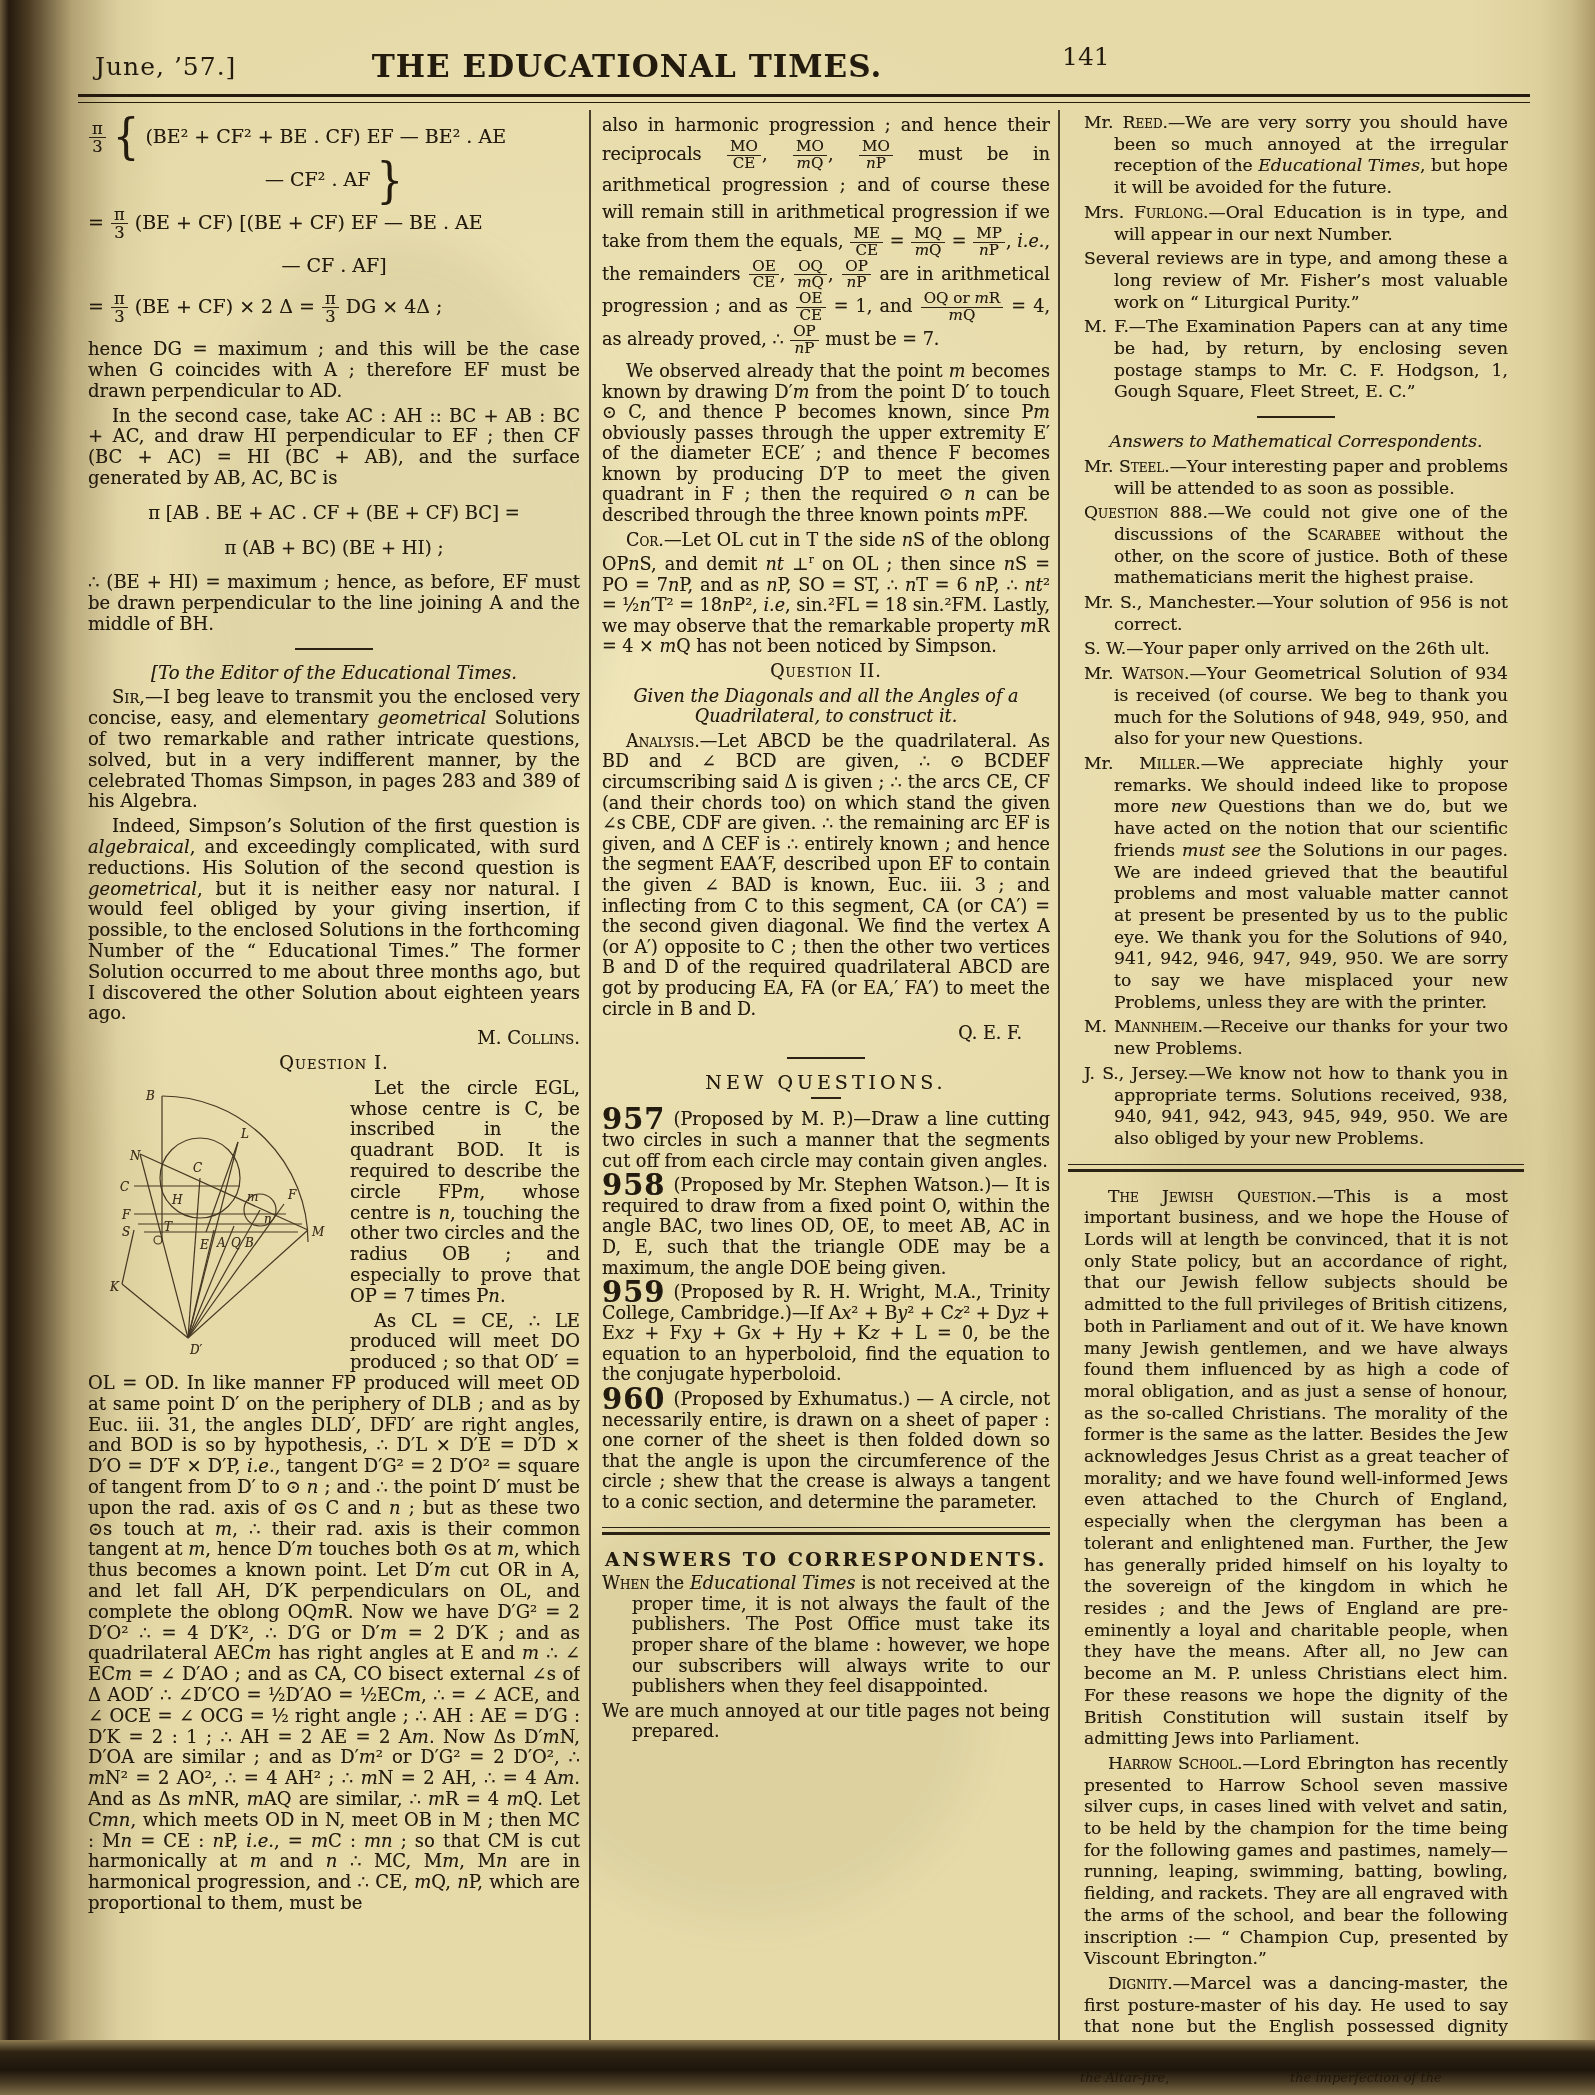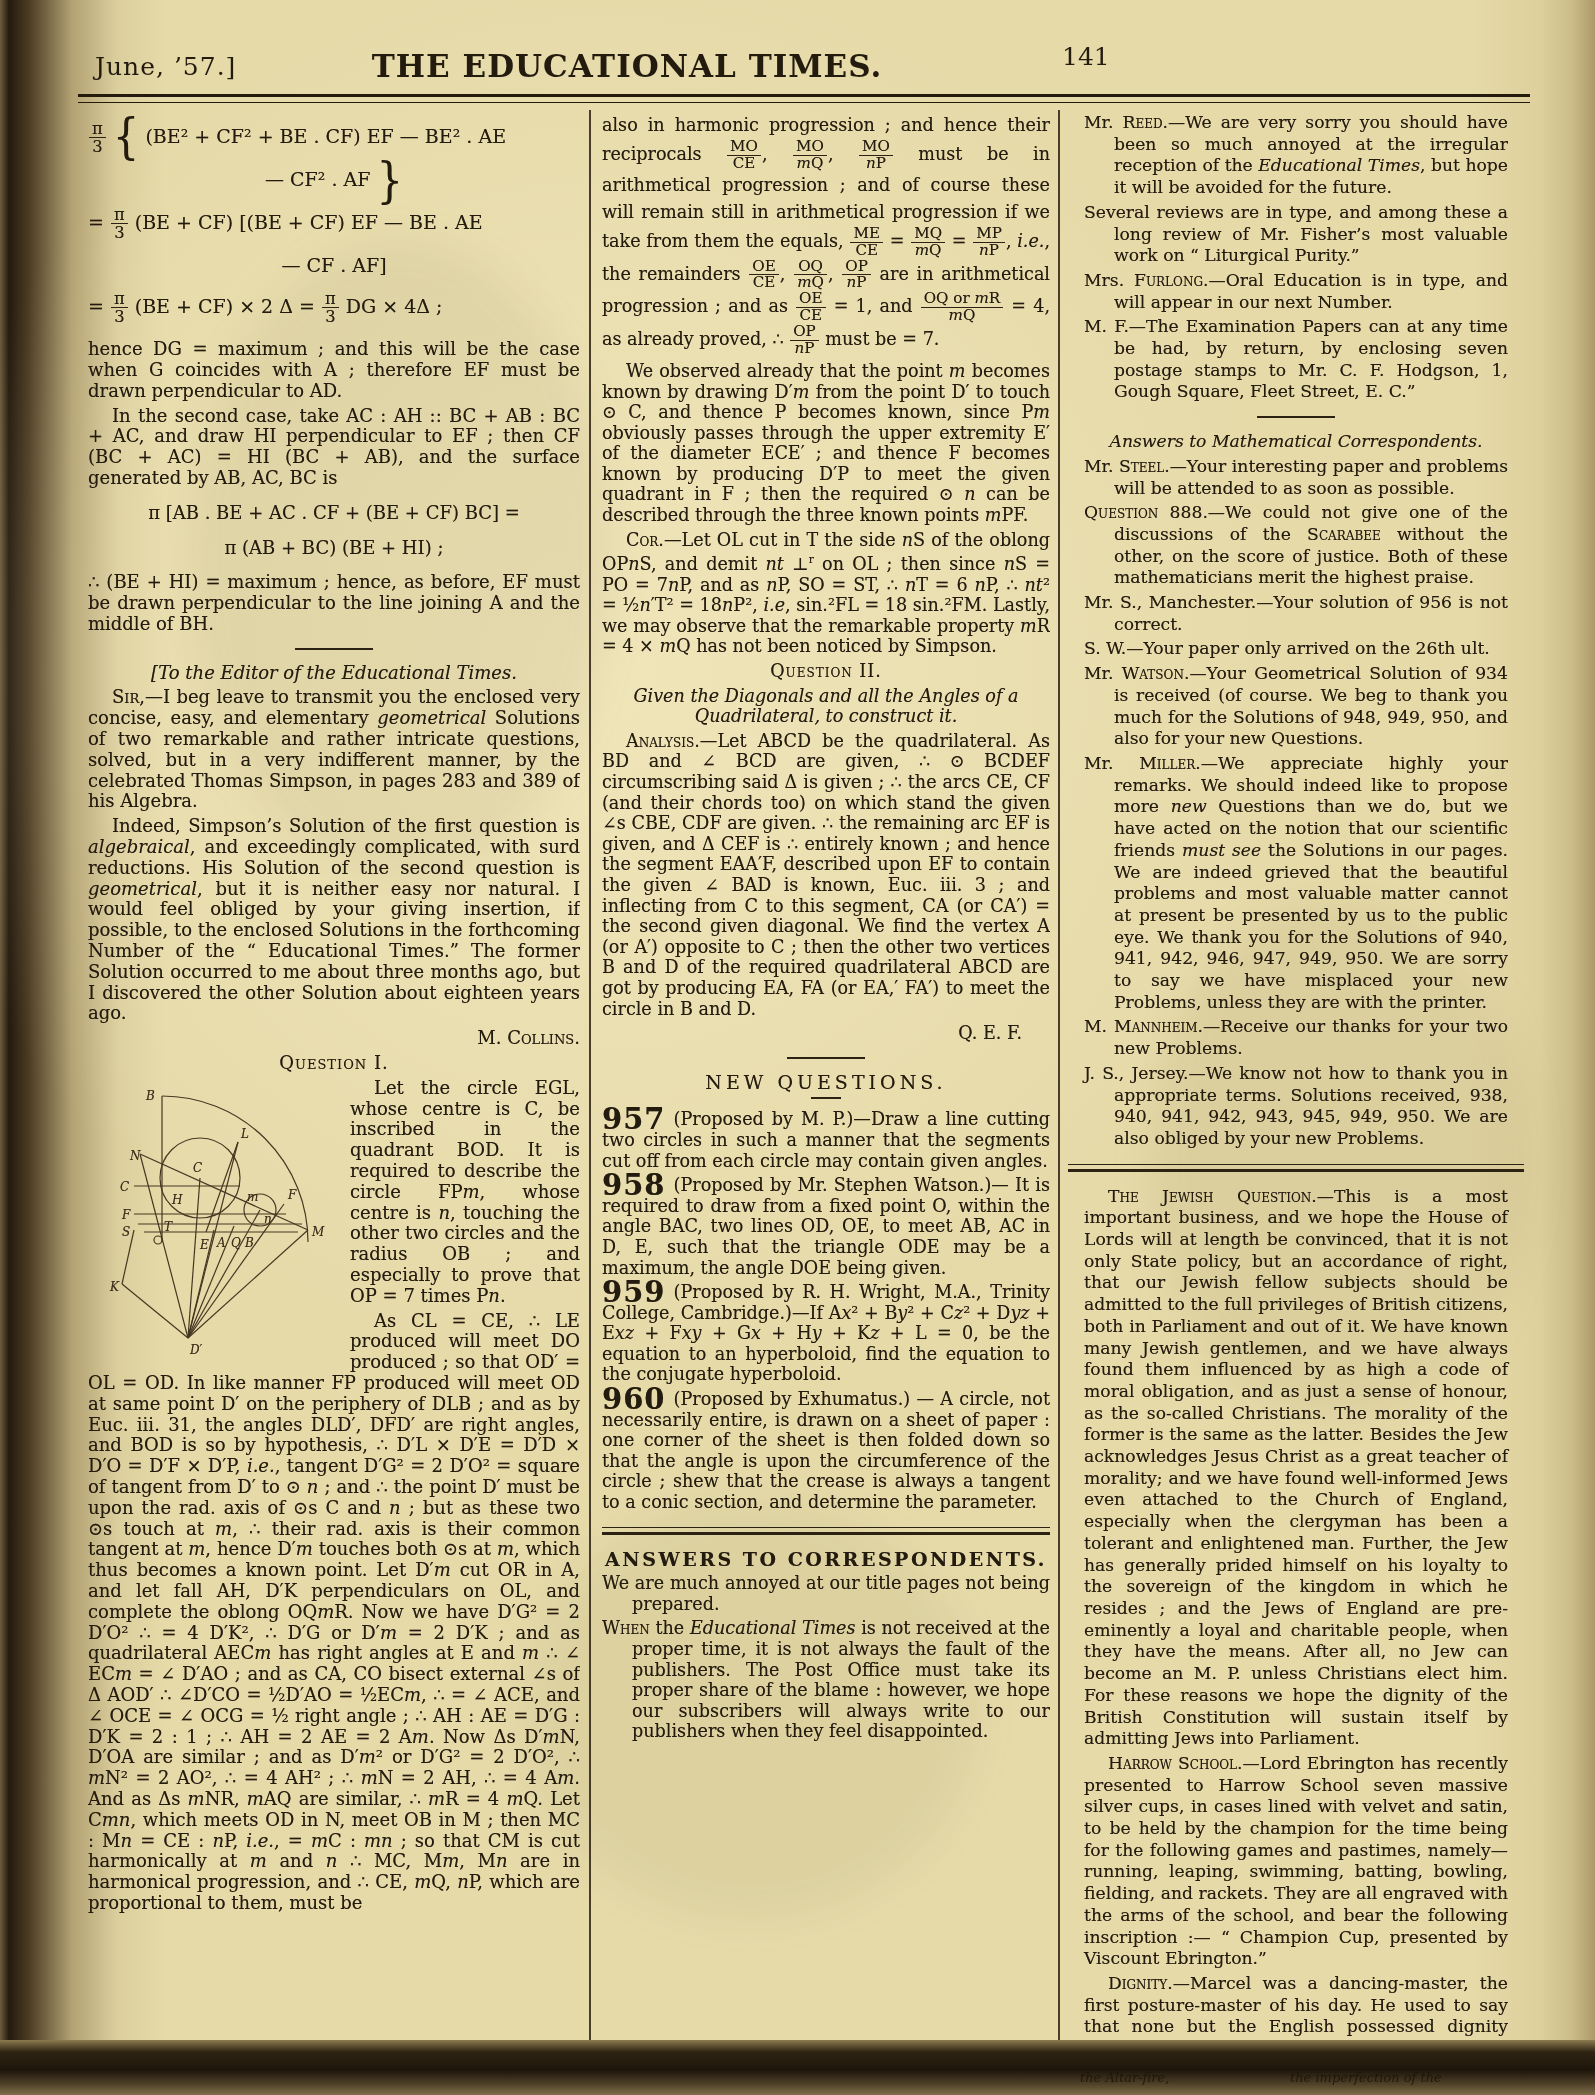--- a/index.html
+++ b/index.html
@@ -163,28 +163,28 @@
     <p class="qef">Q. E. F.</p>
     <div class="sep"></div>
     <p class="nqhead">NEW QUESTIONS.</p>
     <div class="sepsm"></div>
     <p><span class="qn">957</span><span>(Proposed by M. P.)—Draw a line cutting two circles in such a manner that the segments cut off from each circle may contain given angles.</span></p>
     <p><span class="qn">958</span><span>(Proposed by Mr. Stephen Watson.)— It is required to draw from a fixed point O, within the angle BAC, two lines OD, OE, to meet AB, AC in D, E, such that the triangle ODE may be a maximum, the angle DOE being given.</span></p>
     <p><span class="qn">959</span><span>(Proposed by R. H. Wright, M.A., Trinity College, Cambridge.)—If A<i>x</i>² + B<i>y</i>² + C<i>z</i>² + D<i>yz</i> + E<i>xz</i> + F<i>xy</i> + G<i>x</i> + H<i>y</i> + K<i>z</i> + L = 0, be the equation to an hyperboloid, find the equation to the conjugate hyperboloid.</span></p>
     <p><span class="qn">960</span><span>(Proposed by Exhumatus.) — A circle, not necessarily entire, is drawn on a sheet of paper : one corner of the sheet is then folded down so that the angle is upon the circumference of the circle ; shew that the crease is always a tangent to a conic section, and determine the parameter.</span></p>
     <div class="dsep"></div>
     <p class="atchead">ANSWERS TO CORRESPONDENTS.</p>
+    <p class="hang"><span class="sc">When</span> the <i>Educational Times</i> is not received at the proper time, it is not always the fault of the publishers.  The Post Office must take its proper share of the blame : however, we hope our subscribers will always write to our publishers when they feel disappointed.</p>
     <p class="hang">We are much annoyed at our title pages not being prepared.</p>
-    <p class="hang"><span class="sc">When</span> the <i>Educational Times</i> is not received at the proper time, it is not always the fault of the publishers.  The Post Office must take its proper share of the blame : however, we hope our subscribers will always write to our publishers when they feel disappointed.</p>
   </div>
 
   <div class="col colR">
     <p class="hang">Mr. <span class="sc">Reed</span>.—We are very sorry you should have been so much annoyed at the irregular reception of the <i>Educational Times</i>, but hope it will be avoided for the future.</p>
+    <p class="hang">Mrs. <span class="sc">Furlong</span>.—Oral Education is in type, and will appear in our next Number.</p>
     <p class="hang">Several reviews are in type, and among these a long review of Mr. Fisher’s most valuable work on “ Liturgical Purity.”</p>
-    <p class="hang">Mrs. <span class="sc">Furlong</span>.—Oral Education is in type, and will appear in our next Number.</p>
     <p class="hang">M. F.—The Examination Papers can at any time be had, by return, by enclosing seven postage stamps to Mr. C. F. Hodgson, 1, Gough Square, Fleet Street, E. C.”</p>
     <div class="sep"></div>
     <p class="amchead">Answers to Mathematical Correspondents.</p>
     <p class="hang">Mr. <span class="sc">Steel</span>.—Your interesting paper and problems will be attended to as soon as possible.</p>
     <p class="hang"><span class="sc">Question</span> 888.—We could not give one of the discussions of the <span class="sc">Scarabee</span> without the other, on the score of justice.  Both of these mathematicians merit the highest praise.</p>
     <p class="hang">Mr. S., Manchester.—Your solution of 956 is not correct.</p>
     <p class="hang">S. W.—Your paper only arrived on the 26th ult.</p>
     <p class="hang">Mr. <span class="sc">Watson</span>.—Your Geometrical Solution of 934 is received (of course.  We beg to thank you much for the Solutions of 948, 949, 950, and also for your new Questions.</p>
     <p class="hang">Mr. <span class="sc">Miller</span>.—We appreciate highly your remarks. We should indeed like to propose more <i>new</i> Questions than we do, but we have acted on the notion that our scientific friends <i>must see</i> the Solutions in our pages.  We are indeed grieved that the beautiful problems and most valuable matter cannot at present be presented by us to the public eye.  We thank you for the Solutions of 940, 941, 942, 946, 947, 949, 950. We are sorry to say we have misplaced your new Problems, unless they are with the printer.</p>
     <p class="hang">M. <span class="sc">Mannheim</span>.—Receive our thanks for your two new Problems.</p>

